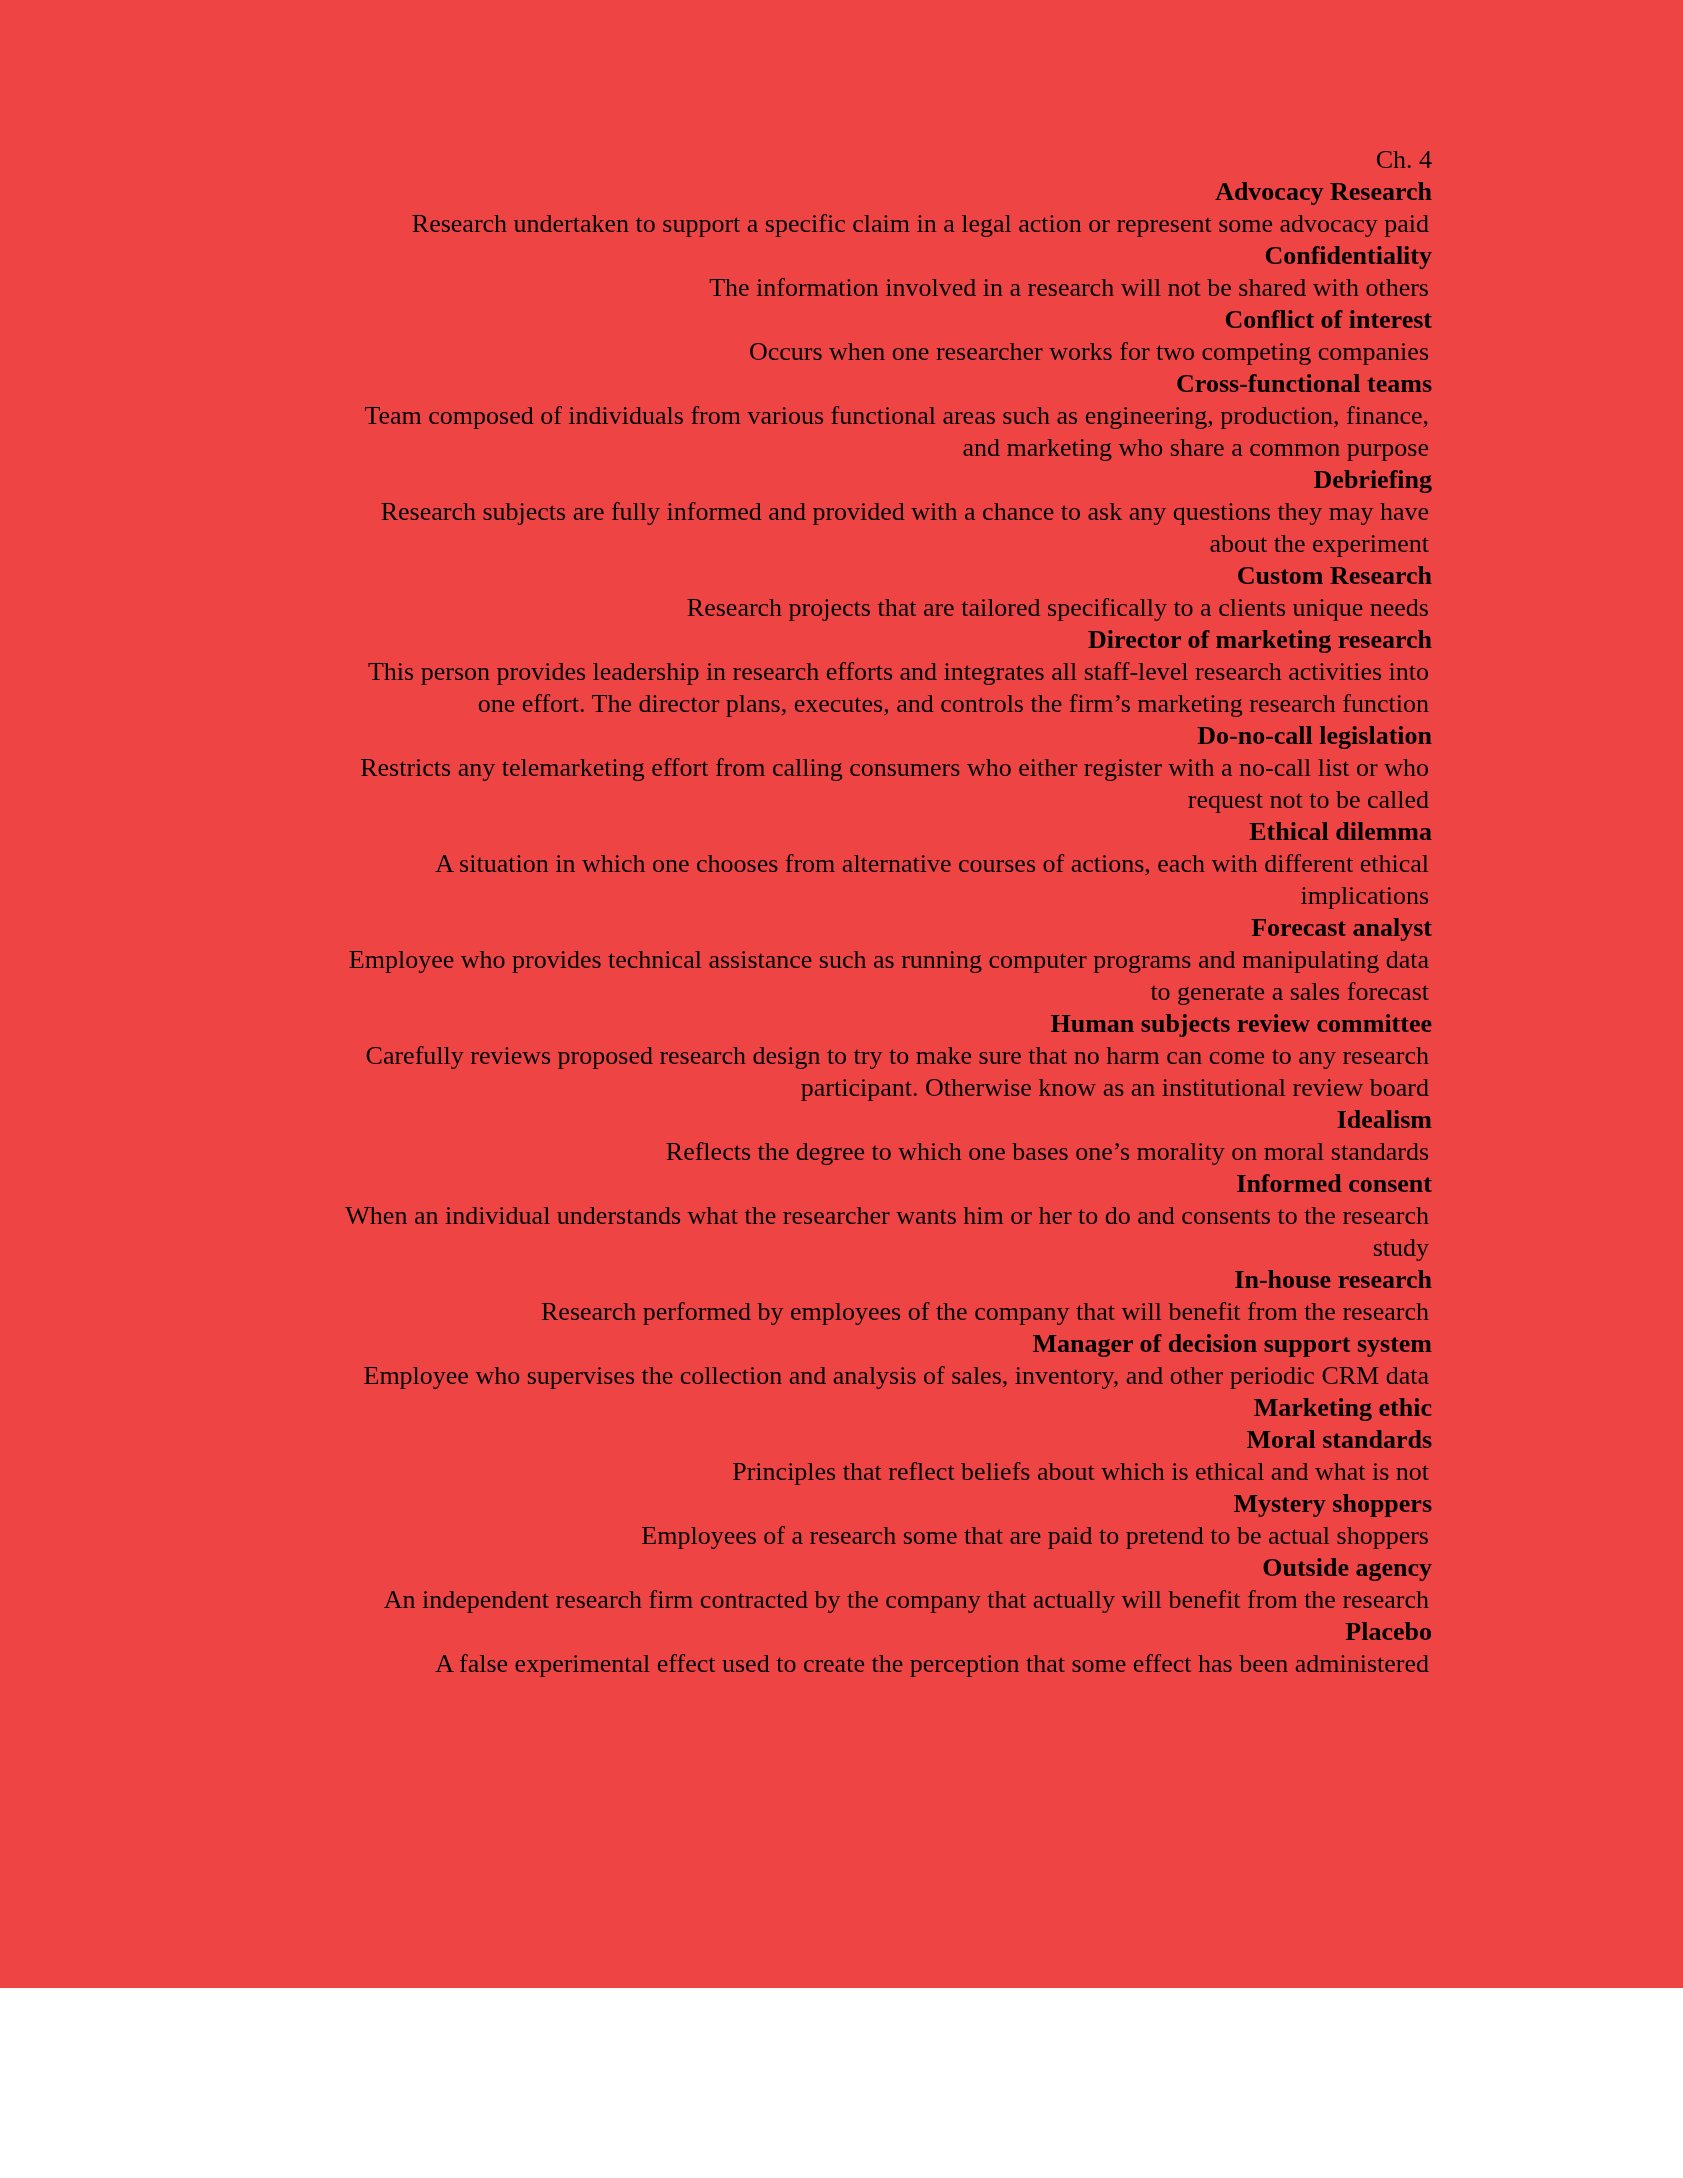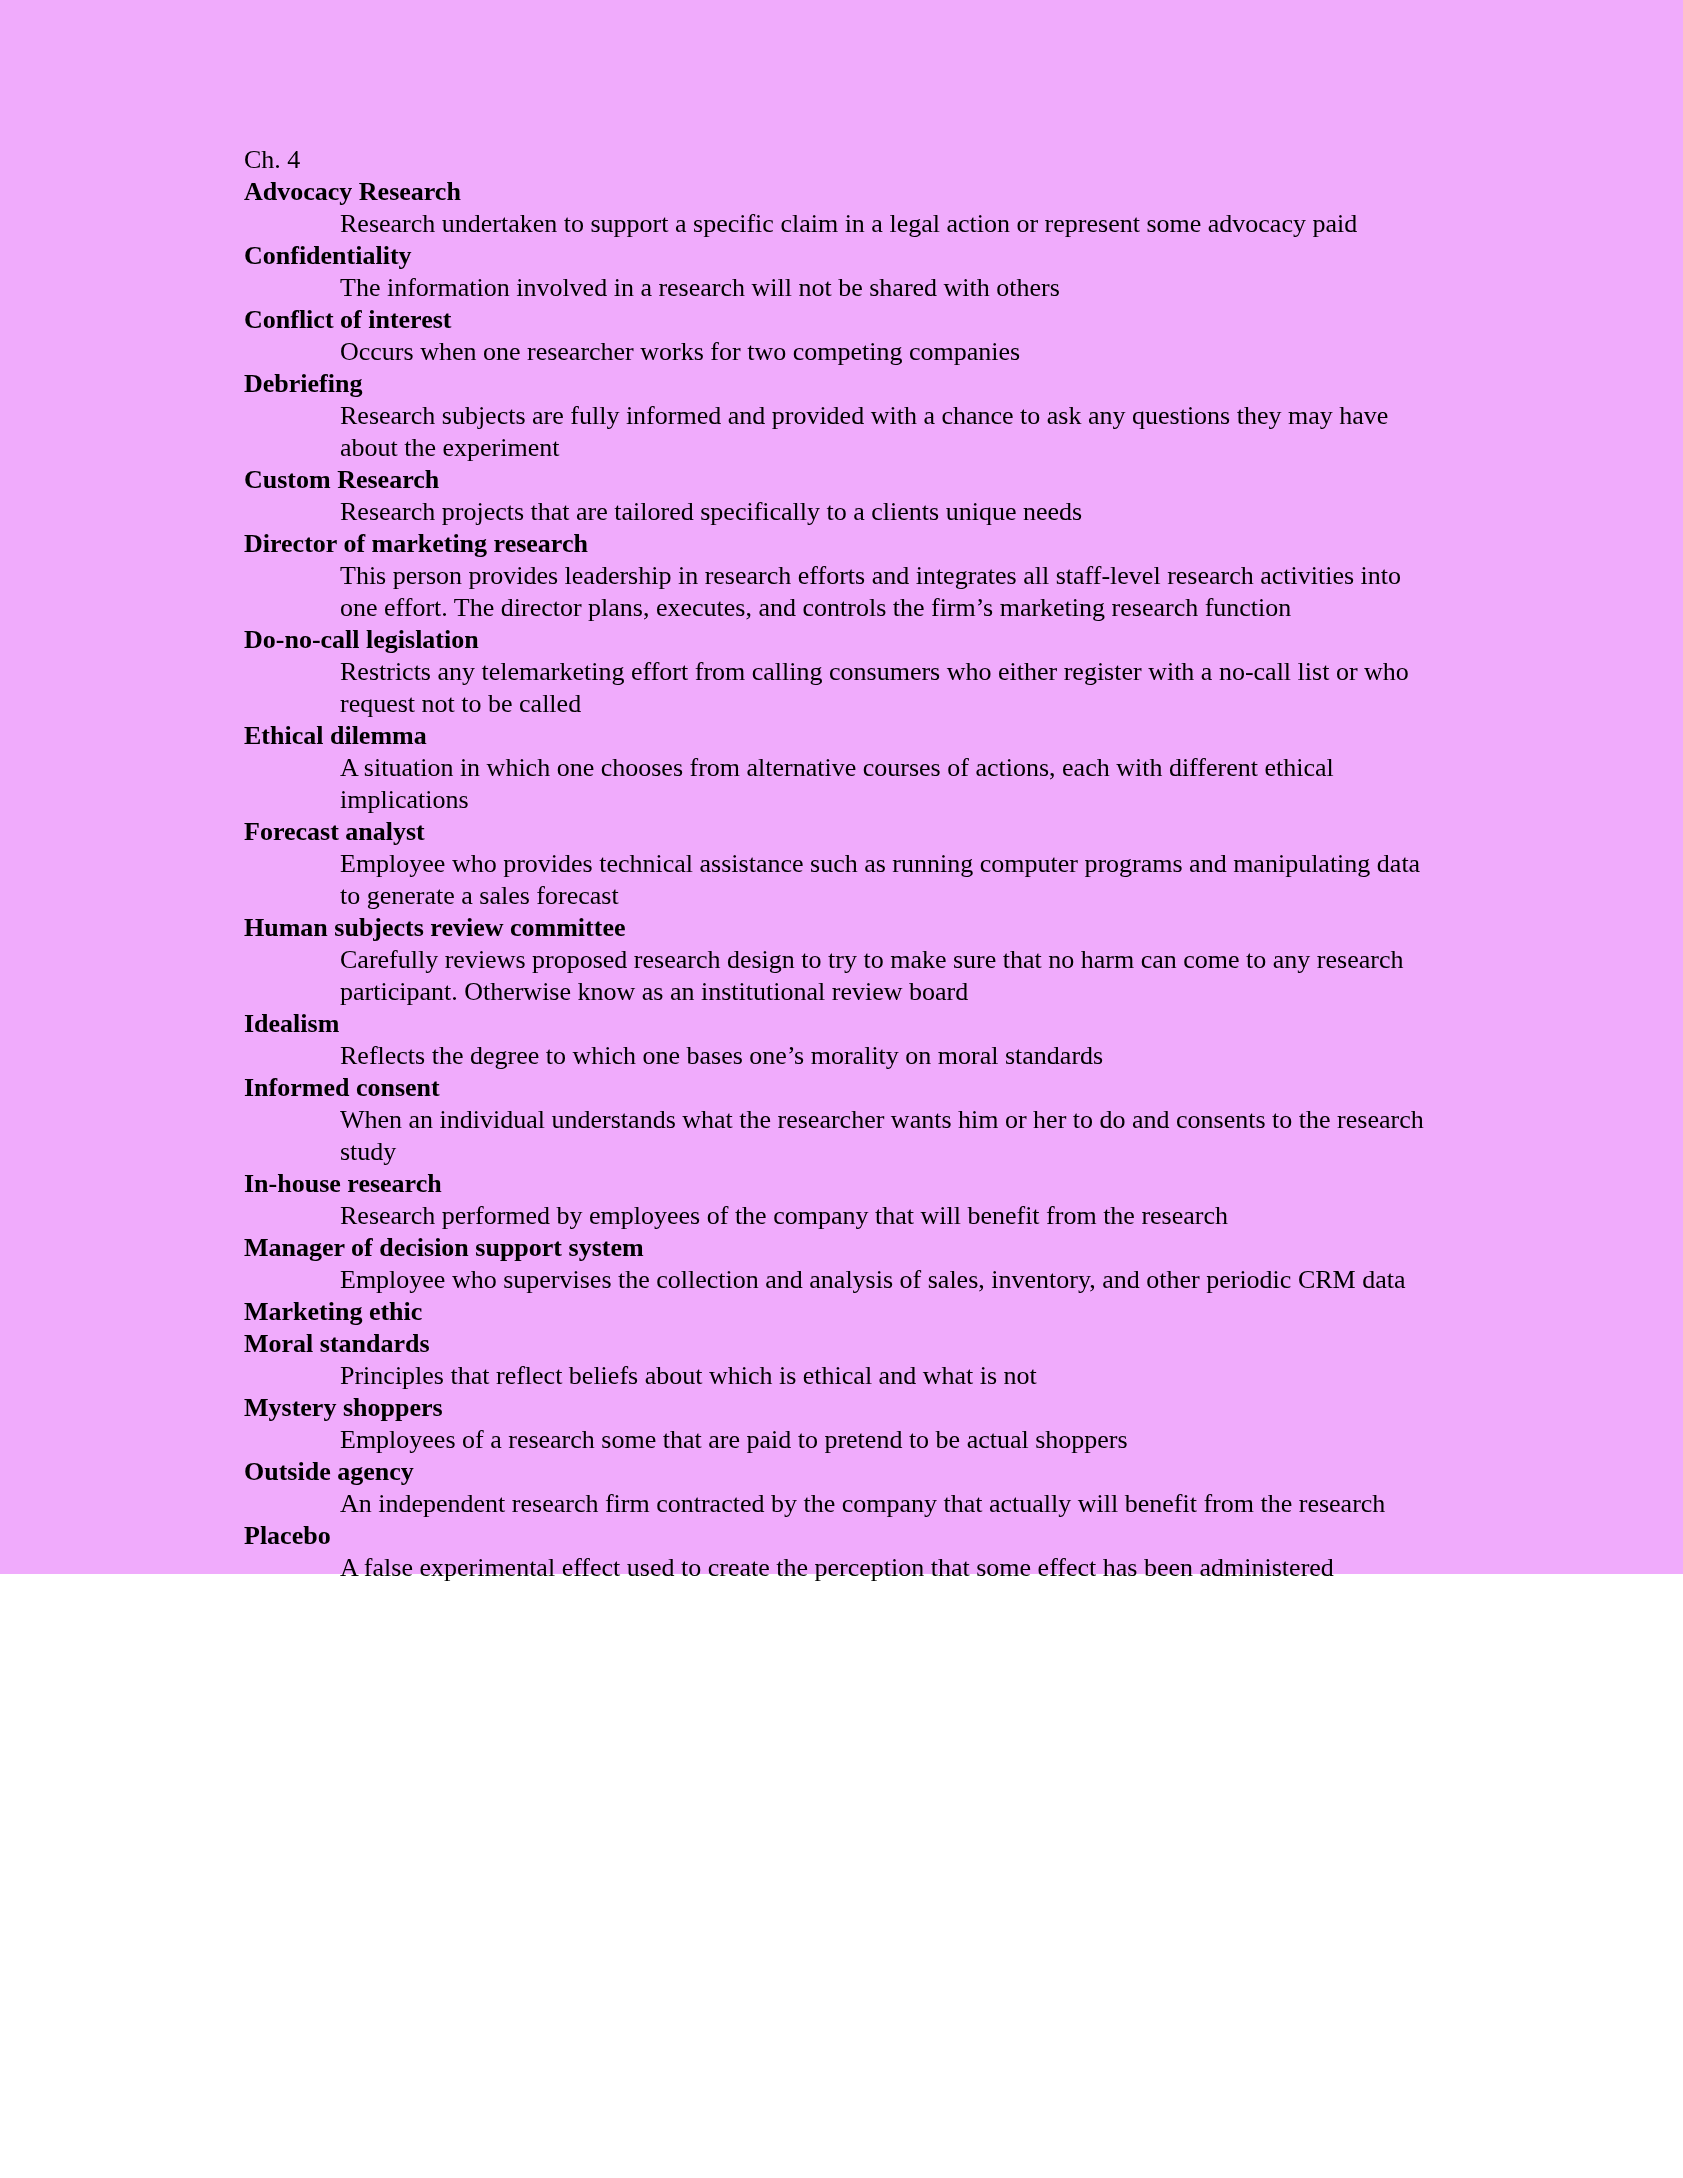--- a/index.html
+++ b/index.html
@@ -13,22 +13,23 @@
     font-family: "Liberation Serif", serif;
     color: #000000;
     position: relative;
     overflow: hidden;
   }
   .page {
     position: absolute;
     top: 0;
     left: 0;
     width: 1683px;
-    height: 1574px;
-    background: #f0abfc;
+    height: 1988px;
+    background: #ef4444;
+    text-align: right;
   }
   .content {
     position: absolute;
     left: 244px;
     top: 144px;
     width: 1188px;
   }
   .doc-title {
     font-size: 26px;
     line-height: 32px;
@@ -61,20 +62,24 @@
       <div class="term">Advocacy Research</div>
       <div class="definition">Research undertaken to support a specific claim in a legal action or represent some advocacy paid</div>
     </div>
     <div class="entry">
       <div class="term">Confidentiality</div>
       <div class="definition">The information involved in a research will not be shared with others</div>
     </div>
     <div class="entry">
       <div class="term">Conflict of interest</div>
       <div class="definition">Occurs when one researcher works for two competing companies</div>
+    </div>
+    <div class="entry">
+      <div class="term">Cross-functional teams</div>
+      <div class="definition">Team composed of individuals from various functional areas such as engineering, production, finance, and marketing who share a common purpose</div>
     </div>
     <div class="entry">
       <div class="term">Debriefing</div>
       <div class="definition">Research subjects are fully informed and provided with a chance to ask any questions they may have about the experiment</div>
     </div>
     <div class="entry">
       <div class="term">Custom Research</div>
       <div class="definition">Research projects that are tailored specifically to a clients unique needs</div>
     </div>
     <div class="entry">

